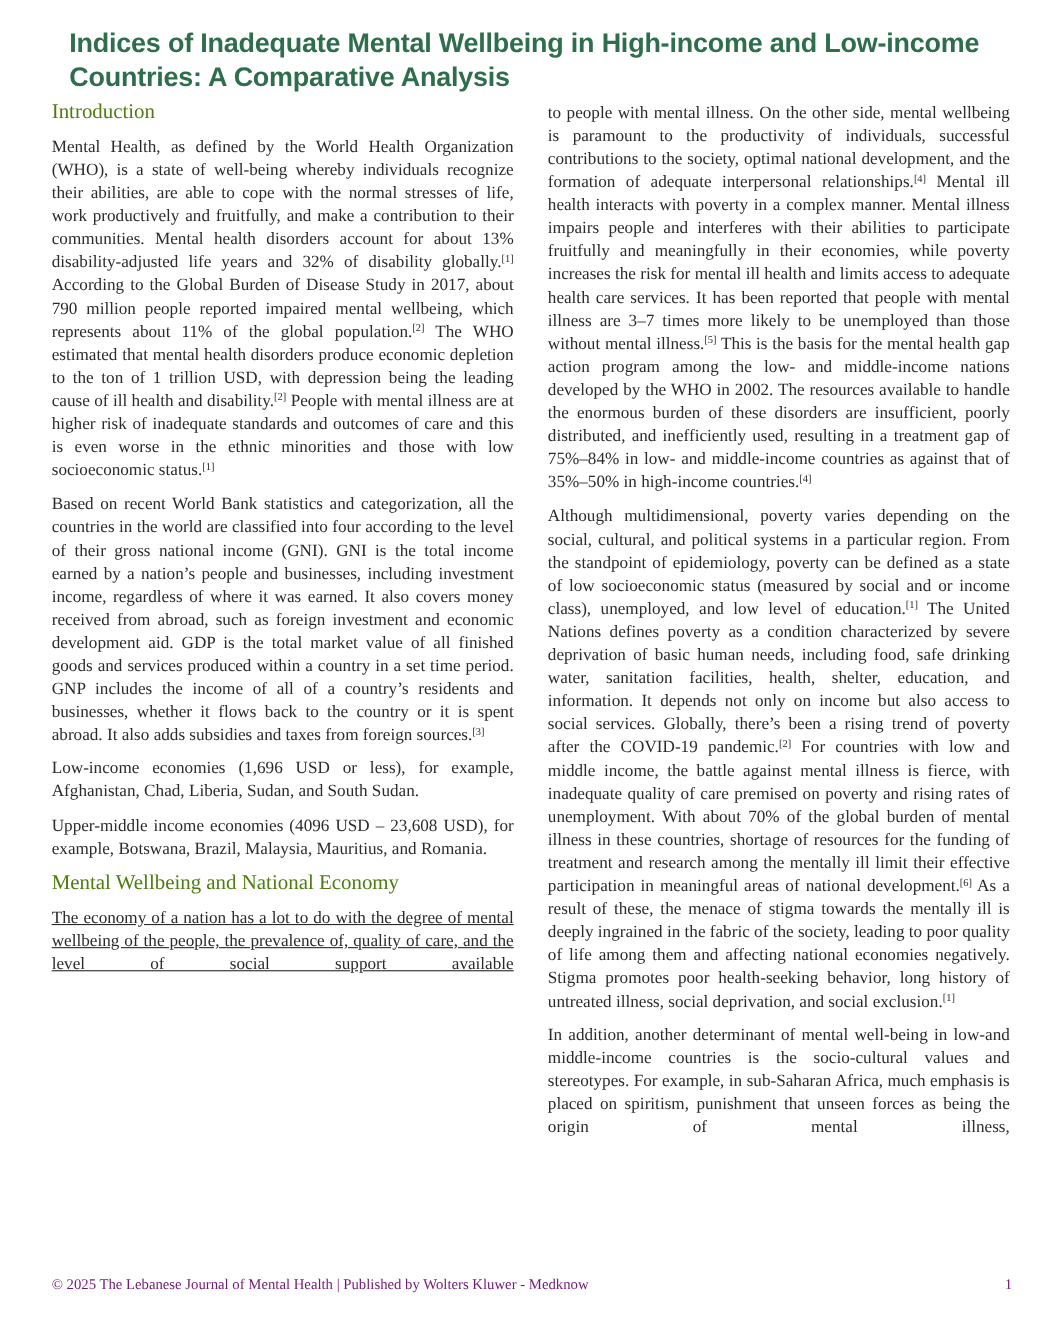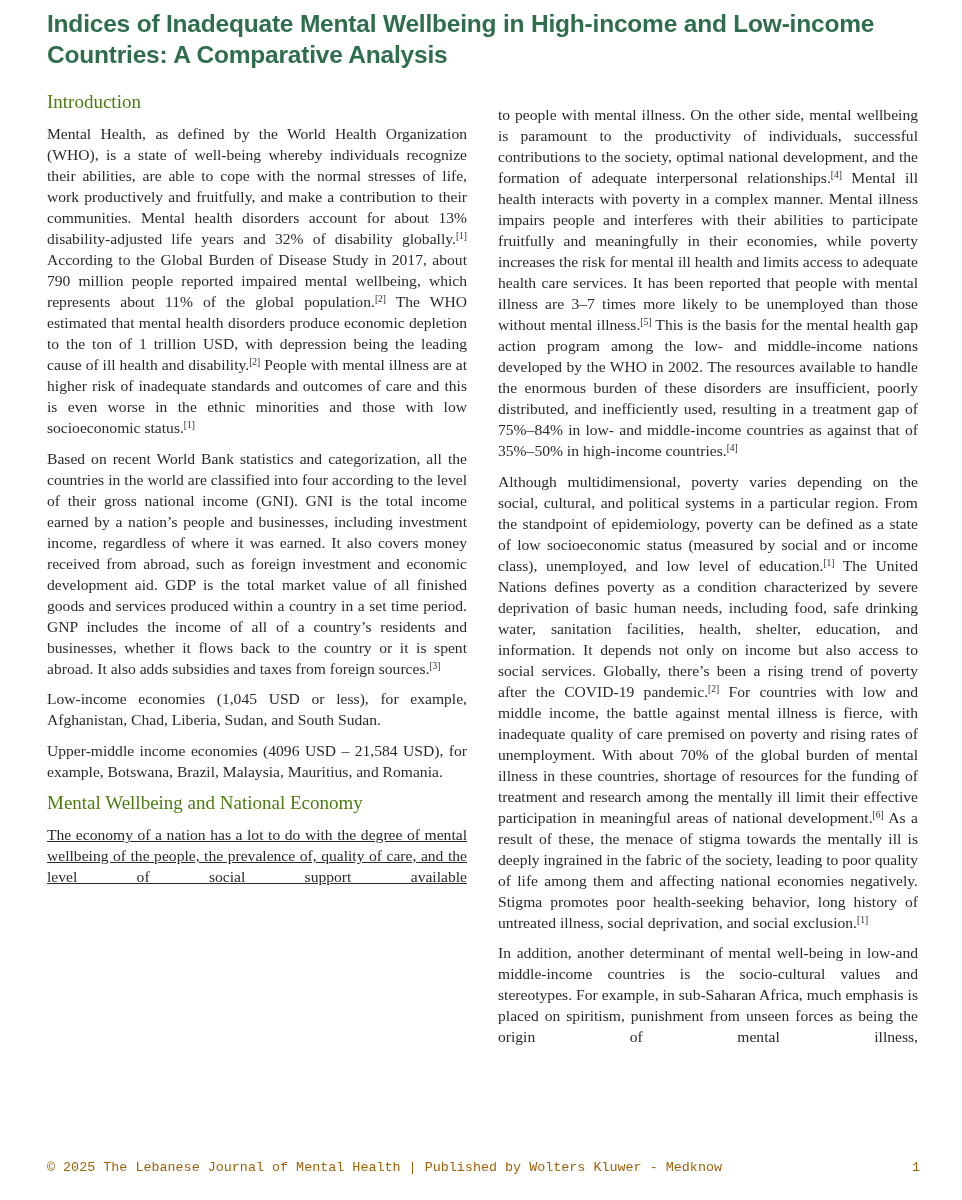--- a/index.html
+++ b/index.html
@@ -1,60 +1,60 @@
 <!DOCTYPE html>
 <html><head>
 <meta charset="utf-8">
 <style>
   html, body { margin: 0; padding: 0; background: #ffffff; }
   body { width: 962px; height: 1200px; position: relative; overflow: hidden; }
   .page-title {
     position: absolute; left: 47px; top: 8px; width: 880px;
     font-family: "Liberation Sans", sans-serif; font-weight: bold;
-    font-size: 24.5px; line-height: 31px; color: #2e6e4c; margin: 0;
+    font-size: 24.5px; line-height: 31px; color: #2e6e4c; margin: 16px;
     letter-spacing: -0.2px;
   }
   .col {
     position: absolute; top: 90px; width: 420px;
     font-family: "Liberation Serif", serif; font-size: 15.6px; line-height: 21px;
     color: #2a2a2a;
   }
   .col-left { left: 47px; }
   .col-right { left: 498px; top: 92px; }
   .col p { margin: 0 0 9.5px 0; text-align: justify; hyphens: none; }
-  .col p.cont { margin-top: 12px; }
+  .col p.cont { margin-top: 0; }
   .section-heading {
     font-family: "Liberation Serif", serif; font-weight: normal; font-size: 19px;
     line-height: 24px; color: #4d7c0f; margin: 0 0 9px 0;
   }
   .section-heading.second { margin-top: 0; }
   sup { font-size: 9.5px; line-height: 0; vertical-align: 5px; }
   .footer {
     position: absolute; left: 47px; top: 1160px; width: 873px;
-    font-family: Liberation Mono, monospace; font-size: 13.4px; color: #a16207;
+    font-family: Liberation Serif, serif; font-size: 13.4px; color: #701a75;
     display: flex; justify-content: space-between;
   }
 </style>
 </head>
 <body>
 
 <h1 class="page-title">Indices of Inadequate Mental Wellbeing in High-income and Low-income Countries: A Comparative Analysis</h1>
 
 <div class="col col-left">
   <h2 class="section-heading">Introduction</h2>
   <p>Mental Health, as defined by the World Health Organization (WHO), is a state of well-being whereby individuals recognize their abilities, are able to cope with the normal stresses of life, work productively and fruitfully, and make a contribution to their communities. Mental health disorders account for about 13% disability-adjusted life years and 32% of disability globally.<sup>[1]</sup> According to the Global Burden of Disease Study in 2017, about 790 million people reported impaired mental wellbeing, which represents about 11% of the global population.<sup>[2]</sup> The WHO estimated that mental health disorders produce economic depletion to the ton of 1 trillion USD, with depression being the leading cause of ill health and disability.<sup>[2]</sup> People with mental illness are at higher risk of inadequate standards and outcomes of care and this is even worse in the ethnic minorities and those with low socioeconomic status.<sup>[1]</sup></p>
   <p>Based on recent World Bank statistics and categorization, all the countries in the world are classified into four according to the level of their gross national income (GNI). GNI is the total income earned by a nation’s people and businesses, including investment income, regardless of where it was earned. It also covers money received from abroad, such as foreign investment and economic development aid. GDP is the total market value of all finished goods and services produced within a country in a set time period. GNP includes the income of all of a country’s residents and businesses, whether it flows back to the country or it is spent abroad. It also adds subsidies and taxes from foreign sources.<sup>[3]</sup></p>
-  <p>Low-income economies (1,045 USD or less), for example, Afghanistan, Chad, Liberia, Sudan, and South Sudan.</p>
-  <p>Upper-middle income economies (4096 USD – 21,584 USD), for example, Botswana, Brazil, Malaysia, Mauritius, and Romania.</p>
+  <p>Low-income economies (1,696 USD or less), for example, Afghanistan, Chad, Liberia, Sudan, and South Sudan.</p>
+  <p>Upper-middle income economies (4096 USD – 23,608 USD), for example, Botswana, Brazil, Malaysia, Mauritius, and Romania.</p>
   <h2 class="section-heading second">Mental Wellbeing and National Economy</h2>
   <p style="text-align-last: justify; text-decoration: underline;">The economy of a nation has a lot to do with the degree of mental wellbeing of the people, the prevalence of, quality of care, and the level of social support available</p>
 </div>
 
 <div class="col col-right">
   <p class="cont">to people with mental illness. On the other side, mental wellbeing is paramount to the productivity of individuals, successful contributions to the society, optimal national development, and the formation of adequate interpersonal relationships.<sup>[4]</sup> Mental ill health interacts with poverty in a complex manner. Mental illness impairs people and interferes with their abilities to participate fruitfully and meaningfully in their economies, while poverty increases the risk for mental ill health and limits access to adequate health care services. It has been reported that people with mental illness are 3–7 times more likely to be unemployed than those without mental illness.<sup>[5]</sup> This is the basis for the mental health gap action program among the low- and middle-income nations developed by the WHO in 2002. The resources available to handle the enormous burden of these disorders are insufficient, poorly distributed, and inefficiently used, resulting in a treatment gap of 75%–84% in low- and middle-income countries as against that of 35%–50% in high-income countries.<sup>[4]</sup></p>
   <p>Although multidimensional, poverty varies depending on the social, cultural, and political systems in a particular region. From the standpoint of epidemiology, poverty can be defined as a state of low socioeconomic status (measured by social and or income class), unemployed, and low level of education.<sup>[1]</sup> The United Nations defines poverty as a condition characterized by severe deprivation of basic human needs, including food, safe drinking water, sanitation facilities, health, shelter, education, and information. It depends not only on income but also access to social services. Globally, there’s been a rising trend of poverty after the COVID-19 pandemic.<sup>[2]</sup> For countries with low and middle income, the battle against mental illness is fierce, with inadequate quality of care premised on poverty and rising rates of unemployment. With about 70% of the global burden of mental illness in these countries, shortage of resources for the funding of treatment and research among the mentally ill limit their effective participation in meaningful areas of national development.<sup>[6]</sup> As a result of these, the menace of stigma towards the mentally ill is deeply ingrained in the fabric of the society, leading to poor quality of life among them and affecting national economies negatively. Stigma promotes poor health-seeking behavior, long history of untreated illness, social deprivation, and social exclusion.<sup>[1]</sup></p>
-  <p style="text-align-last: justify;">In addition, another determinant of mental well-being in low-and middle-income countries is the socio-cultural values and stereotypes. For example, in sub-Saharan Africa, much emphasis is placed on spiritism, punishment from unseen forces as being the origin of mental illness,</p>
+  <p style="text-align-last: justify;">In addition, another determinant of mental well-being in low-and middle-income countries is the socio-cultural values and stereotypes. For example, in sub-Saharan Africa, much emphasis is placed on spiritism, punishment that unseen forces as being the origin of mental illness,</p>
 </div>
 
 <div class="footer">
   <span>© 2025 The Lebanese Journal of Mental Health | Published by Wolters Kluwer - Medknow</span>
   <span>1</span>
 </div>
 
 </body></html>

